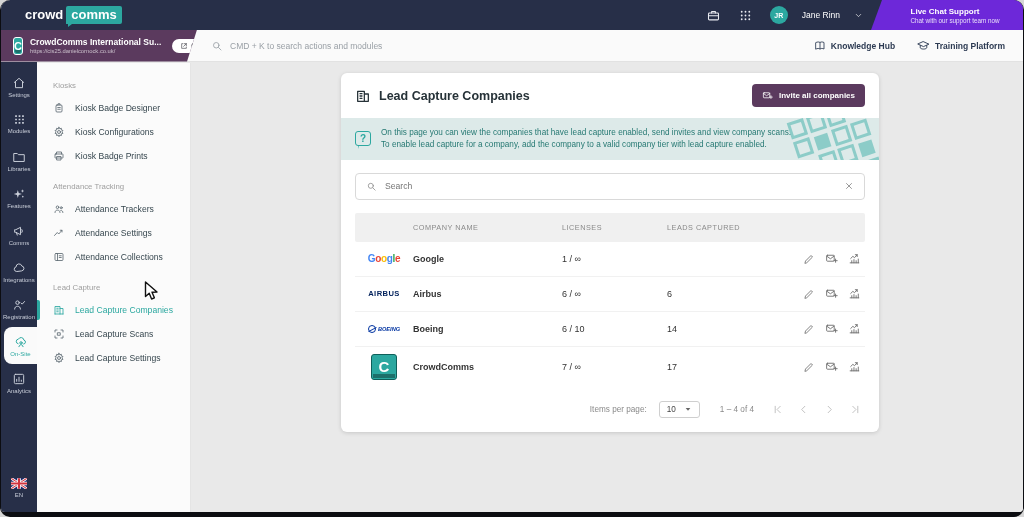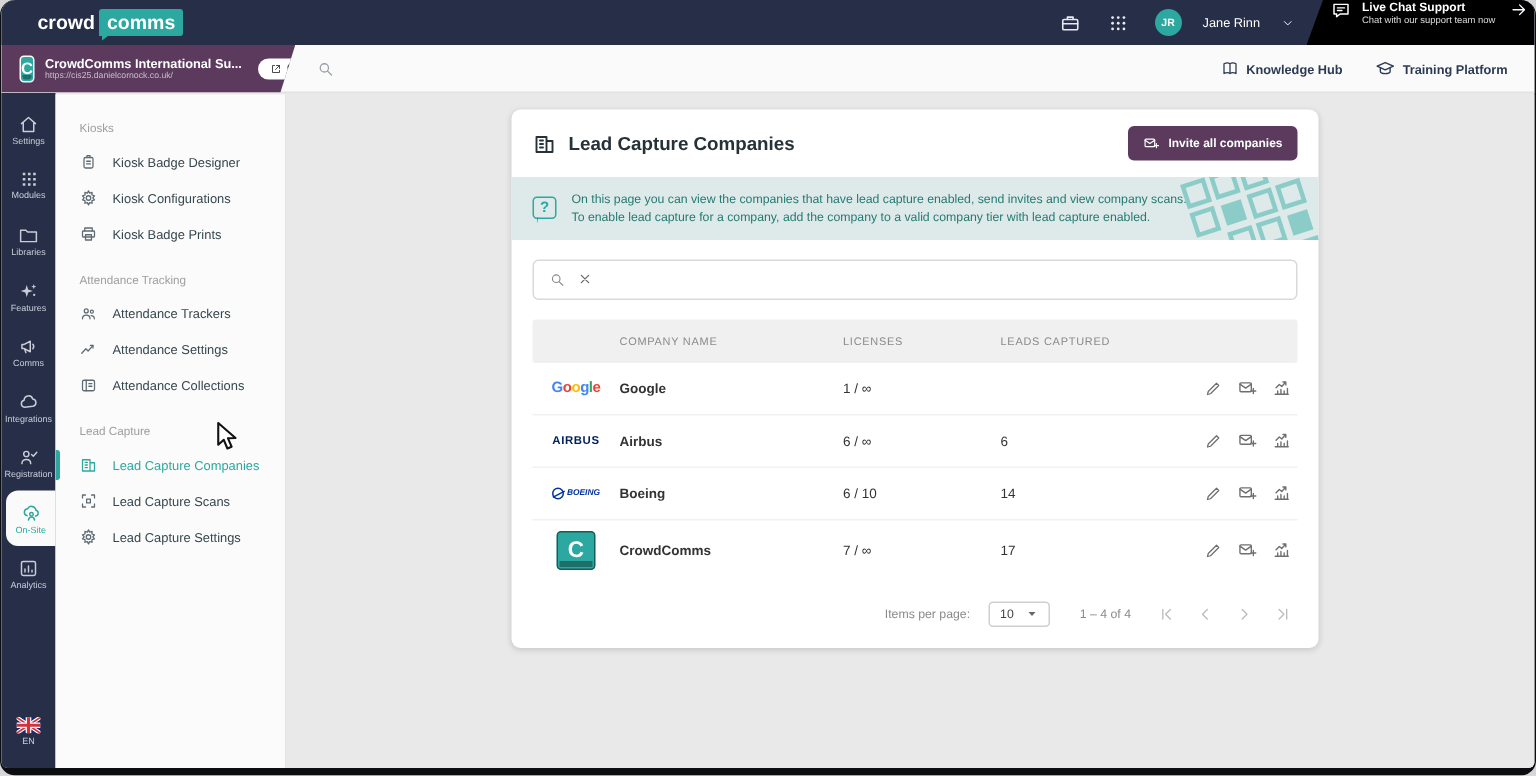--- a/index.html
+++ b/index.html
@@ -8,21 +8,21 @@
   .app { position:absolute; top:0; left:1px; right:1px; bottom:5px; background:#e9e9e9; border-radius:9px 9px 4px 4px; overflow:hidden; }
 
   
   .topbar { position:absolute; top:0; left:0; right:0; height:30px; background:#272f48; display:flex; align-items:center; }
   .logo { display:flex; align-items:baseline; margin-left:24px; font-weight:bold; font-size:13px; color:#fff; }
   .logo-right { background:#2ca8a0; color:#fff; padding:1px 5px 2px; margin-left:3px; border-radius:2px 2px 2px 0; position:relative; }
   .logo-right:after { content:""; position:absolute; left:2px; bottom:-3px; border-left:4px solid #2ca8a0; border-bottom:3px solid transparent; }
   .topbar-right { margin-left:auto; display:flex; align-items:center; gap:18px; color:#e8eaf0; padding-right:160px; }
   .avatar { width:18px; height:18px; border-radius:50%; background:#2ca8a0; color:#fff; font-size:7px; font-weight:bold; display:flex; align-items:center; justify-content:center; }
   .user { display:flex; align-items:center; gap:14px; font-size:8.5px; color:#fff; }
-  .livechat { position:absolute; right:0; top:0; height:30px; width:152px; background:#000000; color:#fff; display:flex; gap:7px; padding-left:16px; clip-path:polygon(11px 0,100% 0,100% 100%,0 100%); }
+  .livechat { position:absolute; right:0; top:0; height:30px; width:152px; background:#6d28d9; color:#fff; display:flex; align-items:center; gap:7px; padding-left:16px; clip-path:polygon(11px 0,100% 0,100% 100%,0 100%);flex-direction:column; }
   .livechat-title { font-size:8px; font-weight:bold; }
   .livechat-sub { font-size:6.3px; opacity:.85; margin-top:1px; }
 
   
   .appbar { position:absolute; top:30px; left:0; right:0; height:32px; background:#fafafa; border-bottom:1px solid #e2e2e2; display:flex; align-items:center; }
   .appbar-brand { position:relative; height:32px; width:196px; background:#5b3a5e; display:flex; align-items:center; gap:7px; padding:0 10px 0 12px; clip-path:polygon(0 0,100% 0,calc(100% - 10px) 100%,0 100%); flex:0 0 auto; }
   .cc-badge { width:18px; height:18px; border-radius:3px; background:#2ca8a0; border:1px solid #fff; color:#fff; font-size:11px; font-weight:bold; display:flex; align-items:center; justify-content:center; position:relative; }
   .cc-badge:after { content:""; position:absolute; bottom:1px; left:1px; right:1px; height:3px; background:#1d6f6a; border-radius:0 0 2px 2px; }
   .appbar-name { color:#fff; font-size:8.5px; font-weight:bold; line-height:1.2; white-space:nowrap; }
   .appbar-url { color:rgba(255,255,255,.65); font-size:5.8px; }
@@ -163,20 +163,21 @@
               <path d="M9 5 H5 v14 h14 v-4 M13 5 h6 v6 M19 5 L11 13"></path>
             </svg>
         <span>Open</span>
       </button>
     </div>
     <div class="cmdk">
       <svg class="ic" width="12" height="12" viewBox="0 0 24 24">
             <circle cx="10.5" cy="10.5" r="5.5"></circle>
             <path d="M15 15 L20 20"></path>
           </svg>
+      <input type="text" placeholder="CMD + K to search actions and modules" style="">
     </div>
     <div class="appbar-links">
       <div class="appbar-link">
         <svg class="ic" width="12" height="12" viewBox="0 0 24 24">
               <path d="M4 5 c3-1.5 6-1.5 8 0 c2-1.5 5-1.5 8 0 v13 c-3-1.5-6-1.5-8 0 c-2-1.5-5-1.5-8 0 z M12 5 v13"></path>
             </svg>
         <span>Knowledge Hub</span>
       </div>
       <div class="appbar-link">
         <svg class="ic" width="13" height="13" viewBox="0 0 24 24">
@@ -397,20 +398,21 @@
                 <rect x="46" y="66" width="14" height="14"></rect>
               </g>
         </svg>
       </div>
 
       <div class="searchbox">
         <svg class="ic" width="11" height="11" viewBox="0 0 24 24">
               <circle cx="10.5" cy="10.5" r="5.5"></circle>
               <path d="M15 15 L20 20"></path>
             </svg>
+        <input type="text" placeholder="Search" style="">
         <svg class="ic" width="10" height="10" viewBox="0 0 24 24" style="cursor:pointer;color:#6f6f6f;">
               <path d="M6 6 L18 18 M18 6 L6 18"></path>
             </svg>
       </div>
 
       <div class="table">
         <div class="thead">
           <div class="c-logo"></div>
           <div class="c-name th">COMPANY NAME</div>
           <div class="c-lic th">LICENSES</div>

